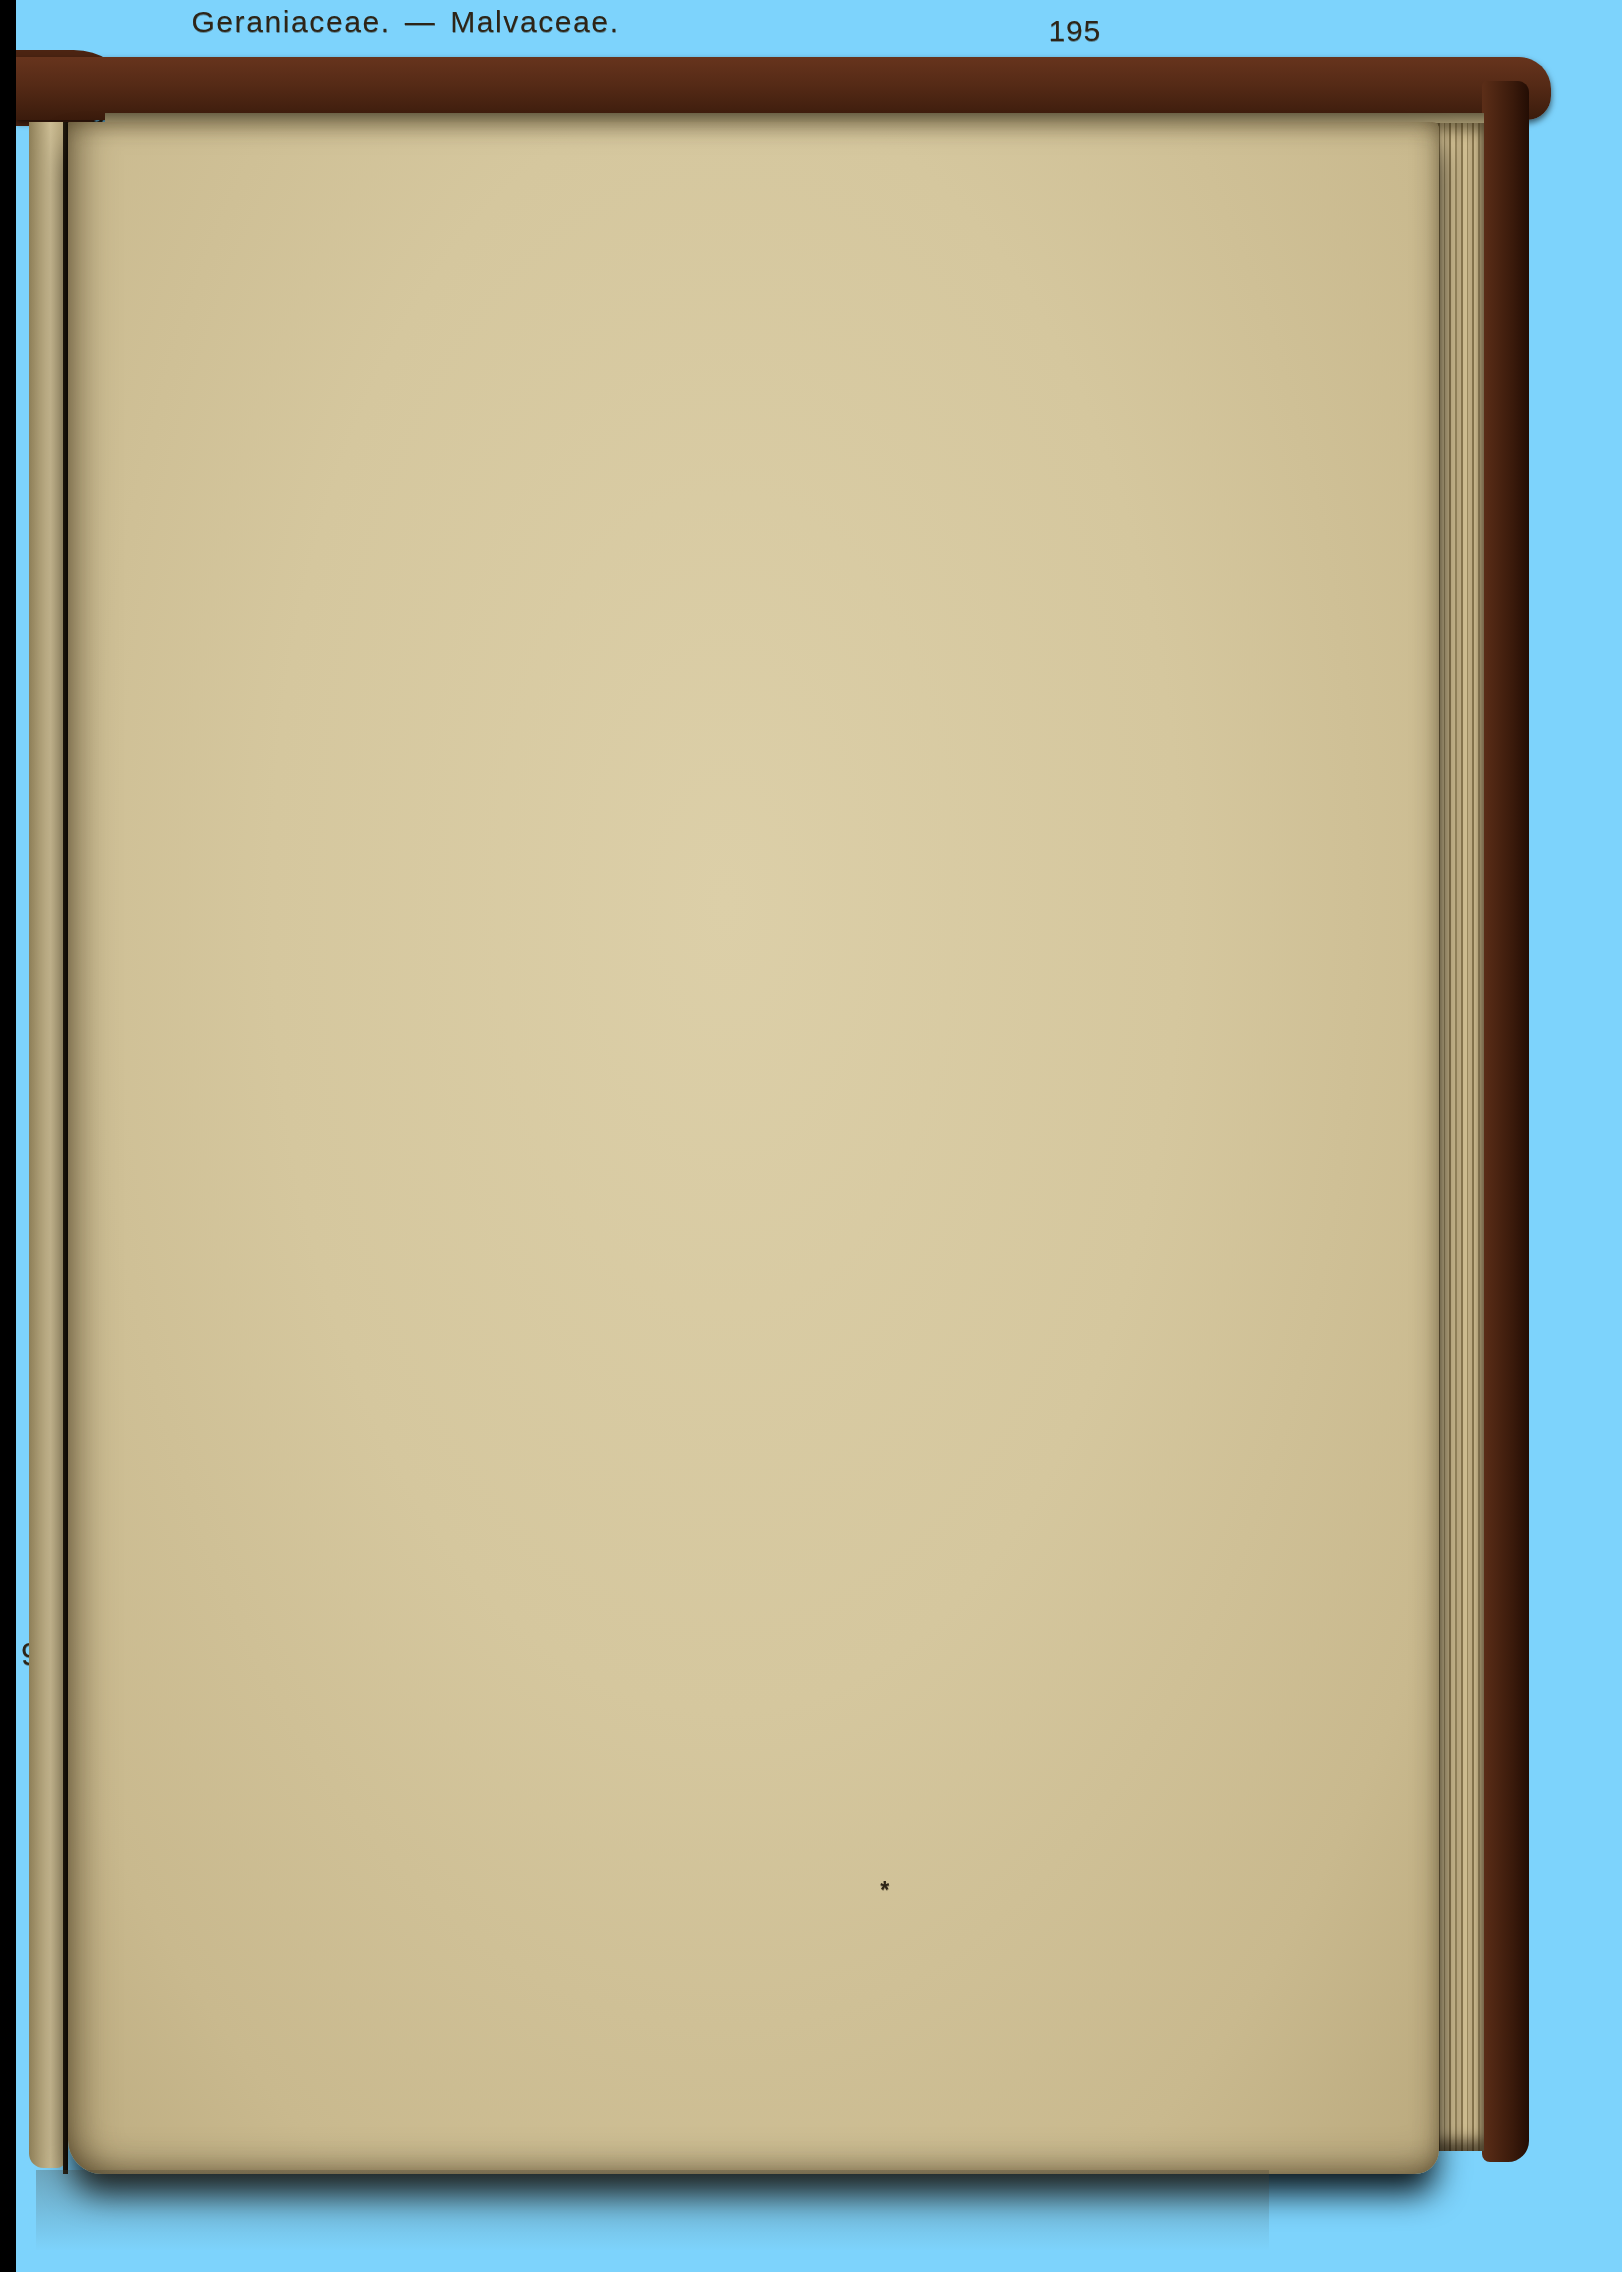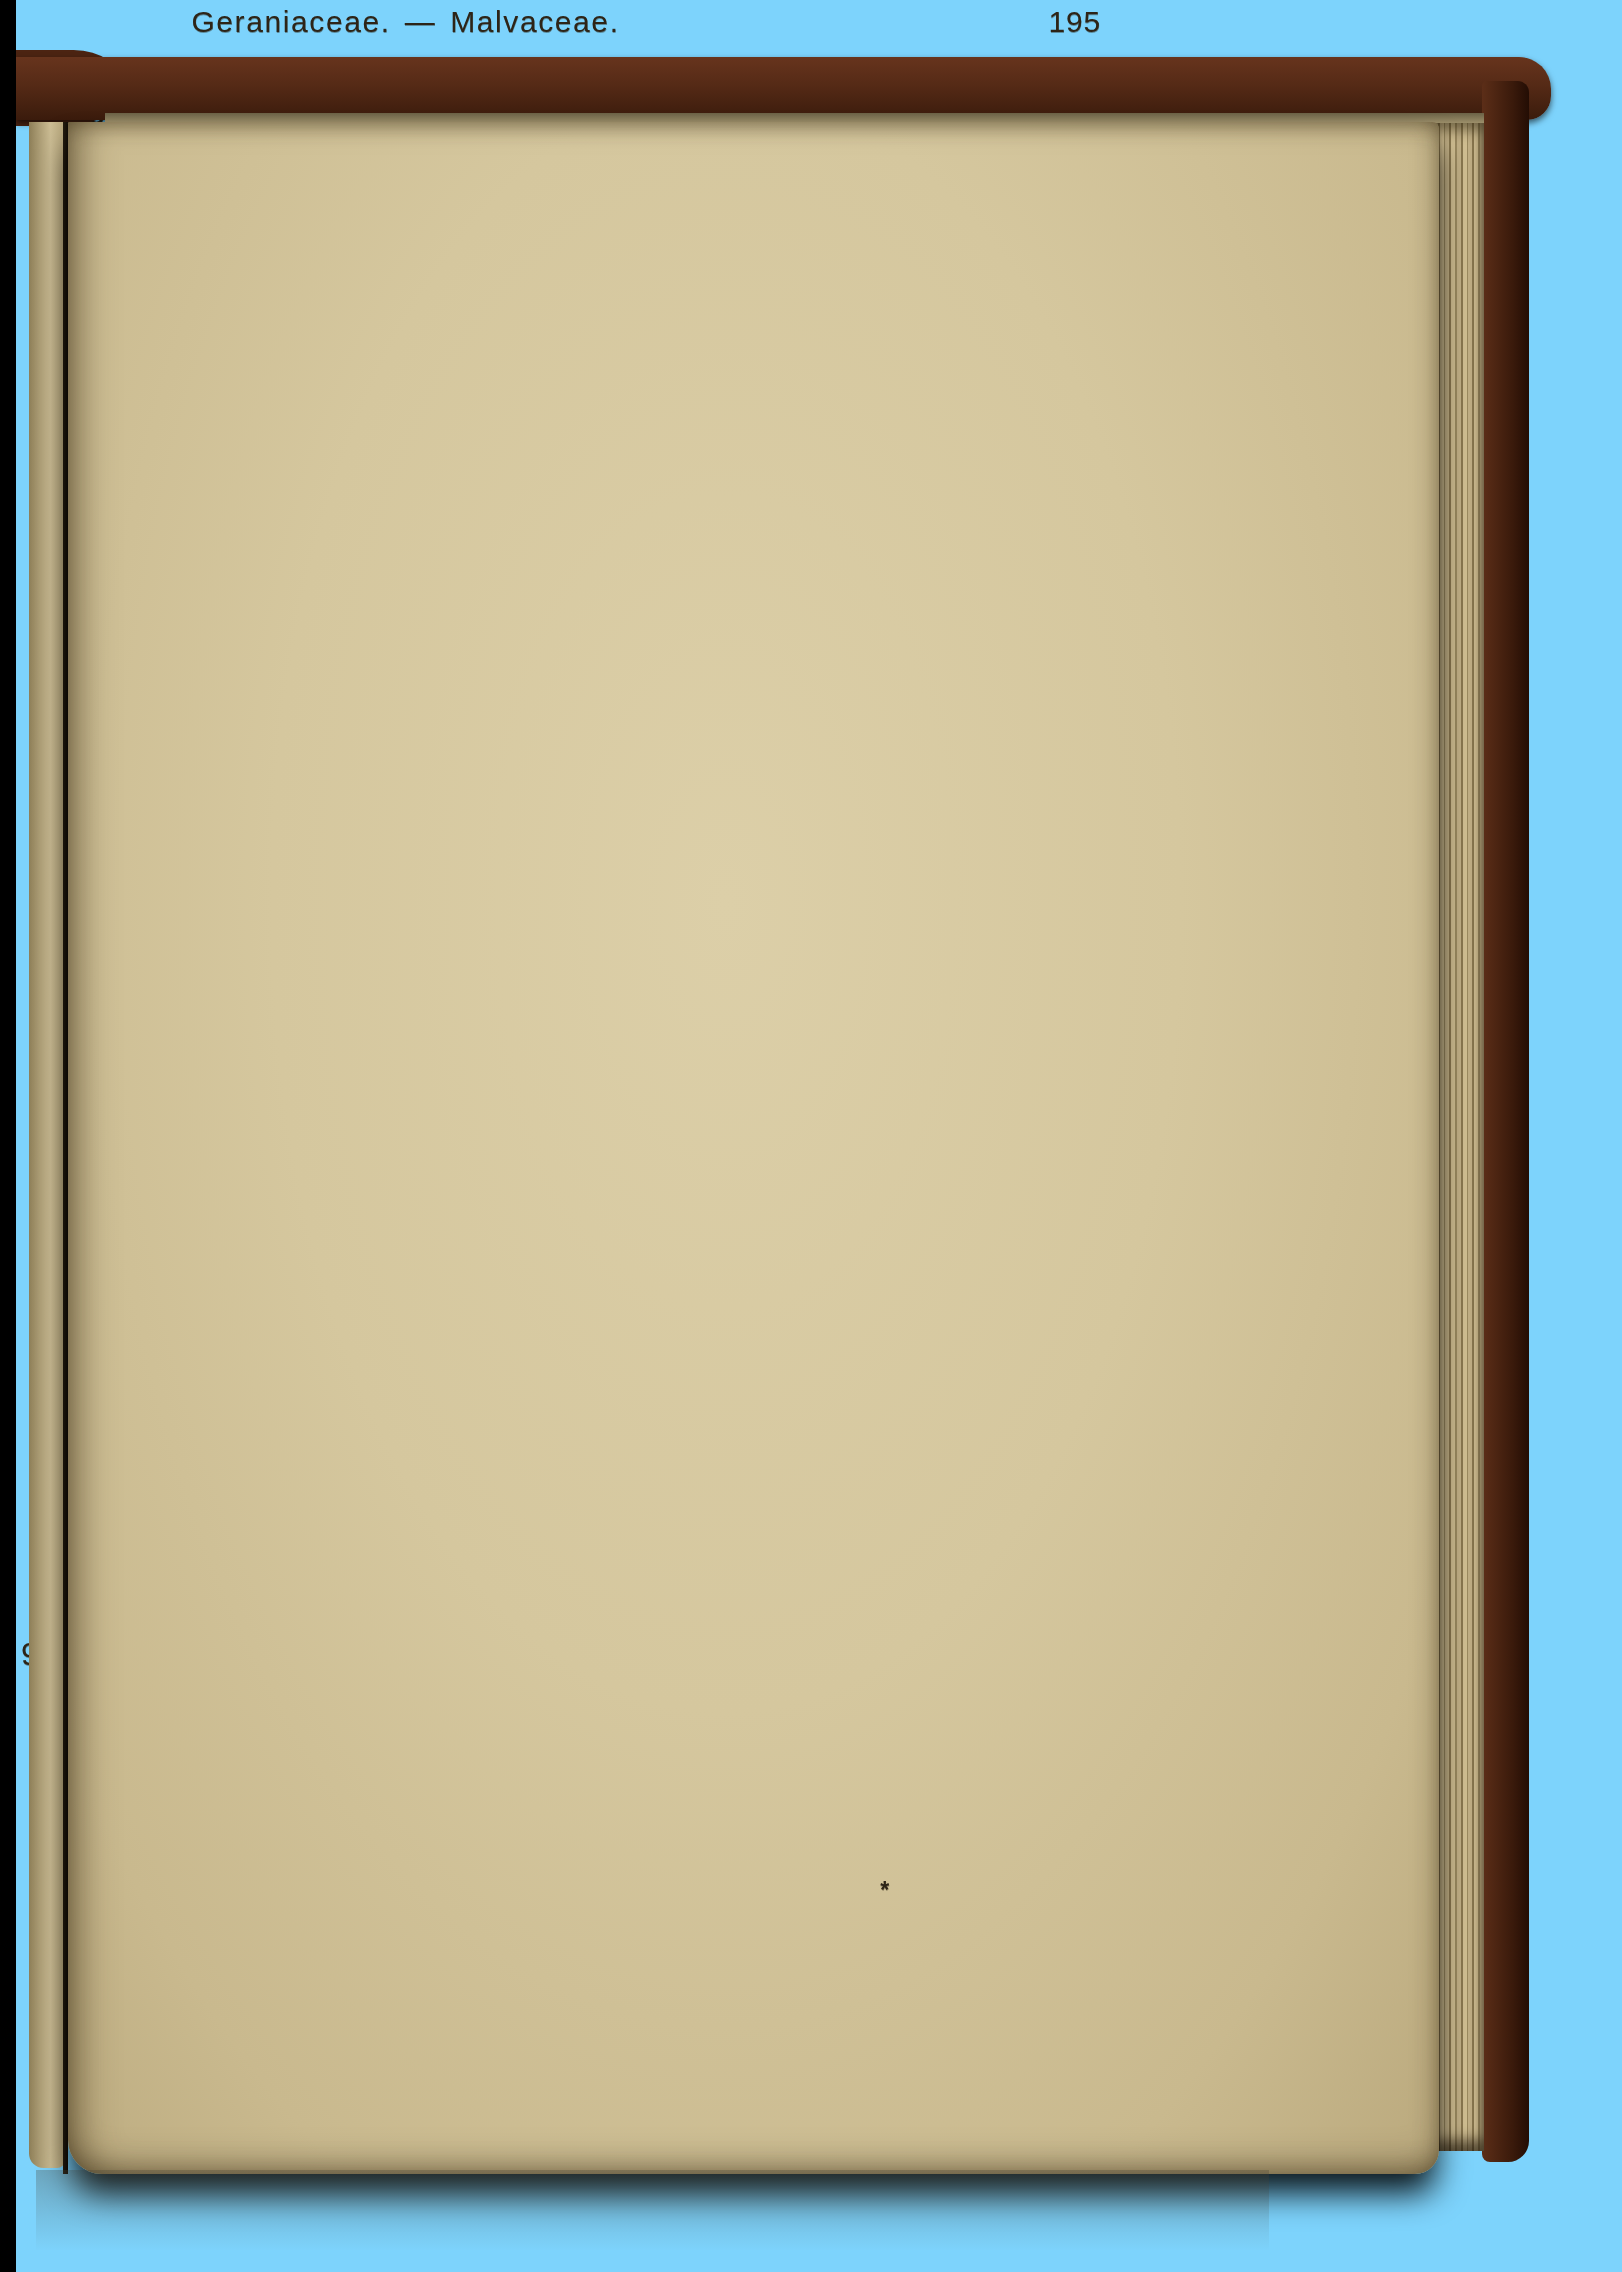--- a/index.html
+++ b/index.html
@@ -38,21 +38,21 @@
                0 23px 32px -4.9px rgba(0,0,0,.9);}
   .floor-shadow{left:19.5px;top:2170px;width:1233px;height:81px;
     background:linear-gradient(180deg,rgba(70,64,50,.30),rgba(0,0,0,0));}
 
   
   .content{left:142px;top:209px;width:1085px;color:#2d2417;font-size:32px;line-height:44px;
     letter-spacing:0.8px;word-spacing:4px;text-shadow:0.3px 0.5px 0.6px rgba(40,30,12,.4);}
   .content,.content *{position:static;}
   .header{position:relative;height:41px;margin-bottom:50px;font-size:30px;}
   .header .title{position:absolute;left:122px;width:535px;text-align:center;letter-spacing:1.6px;}
-  .header .pagenum{position:absolute;right:0;top:0;}
+  .header .pagenum{position:absolute;right:0;top:9px;}
 
   .item{display:flex;margin-bottom:13px;}
   .numcol{flex:0 0 118px;text-align:right;padding-right:18px;}
   .textcol{flex:1 1 auto;min-width:0;}
   .line{display:flex;align-items:baseline;}
   .t{white-space:pre;}
   .dots{flex:1 1 auto;overflow:hidden;white-space:nowrap;word-spacing:21px;padding:0 9.7px;}
   .r{white-space:pre;letter-spacing:4.9px;}
   .r.plain{letter-spacing:0.8px;}
   .r.mid{letter-spacing:3.2px;}

